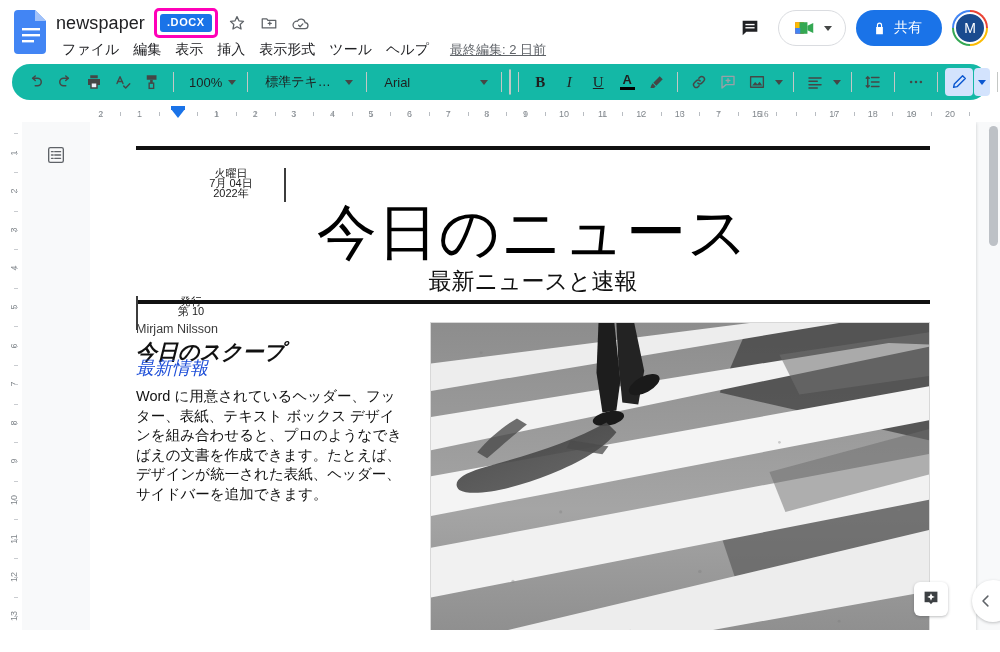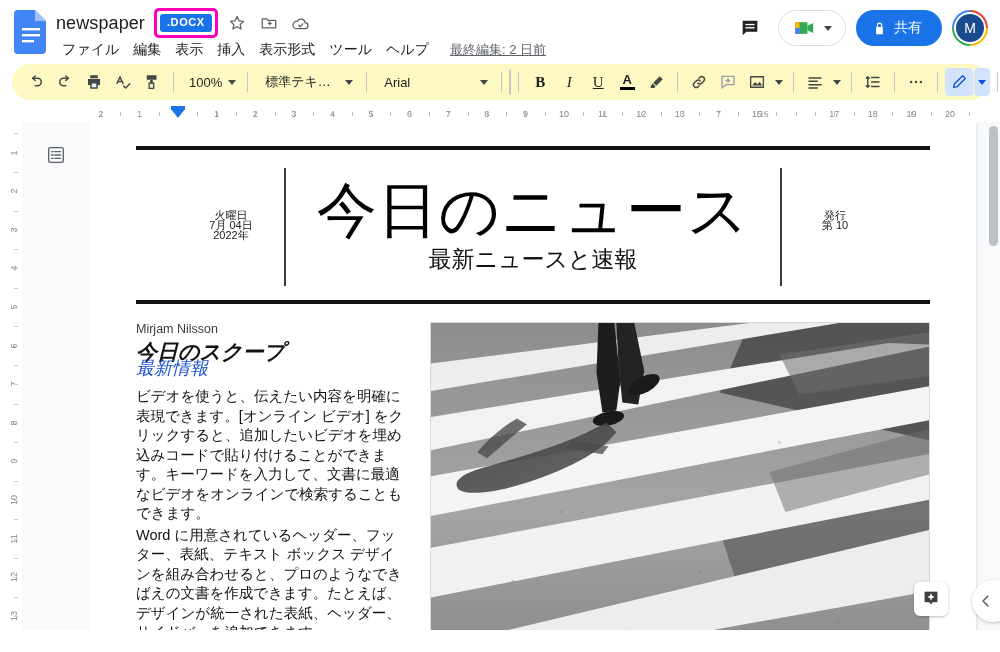--- a/index.html
+++ b/index.html
@@ -135,21 +135,21 @@
     color: #ffffff;
     font-size: 14px;
     display: flex; align-items: center; justify-content: center;
     border: 2px solid #ffffff;
   }
 
   
   .toolbar {
     height: 36px;
     margin: 0 12px;
-    background: #fef9c3;
+    background: #14b8a6;
     border-radius: 18px;
     display: flex;
     align-items: center;
     padding: 0 10px;
     gap: 1px;
     position: relative;
   }
   .tb {
     height: 28px; min-width: 28px;
     display: flex; align-items: center; justify-content: center;
@@ -301,20 +301,21 @@
 
   
   .masthead-rule {
     border-top: 4px solid #111111;
     margin-bottom: 18px;
   }
   .masthead {
     display: flex;
     align-items: stretch;
     height: 118px;
+    flex-direction: column;
   }
   .mast-side {
     width: 150px;
     display: flex;
     align-items: center;
     justify-content: center;
     position: relative;
     font-size: 11px;
     color: #1a1a1a;
     line-height: 11px;
@@ -851,21 +852,20 @@
 
       <div class="masthead-rule-bottom"></div>
 
       <div class="article">
         <div class="col-left">
           <div class="byline">Mirjam Nilsson</div>
           <div class="headline-stack">
             <div class="headline">今日のスクープ</div>
             <div class="subhead">最新情報</div>
           </div>
-          <p class="body-p">ビデオを使うと、伝えたい内容を明確に表現できます。[オンライン ビデオ] をクリックすると、追加したいビデオを埋め込みコードで貼り付けることができます。キーワードを入力して、文書に最適なビデオをオンラインで検索することもできます。</p>
           <p class="body-p">Word に用意されているヘッダー、フッター、表紙、テキスト ボックス デザインを組み合わせると、プロのようなできばえの文書を作成できます。たとえば、デザインが統一された表紙、ヘッダー、サイドバーを追加できます。</p>
 
         </div>
 
         <div class="col-right">
           <div class="photo">
             <svg viewBox="0 0 520 340" preserveAspectRatio="xMidYMid slice" aria-hidden="true">
               <defs>
                 <linearGradient id="asph" x1="0" y1="0" x2="0" y2="1">
                   <stop offset="0%" stop-color="#8d8d8d"></stop>

